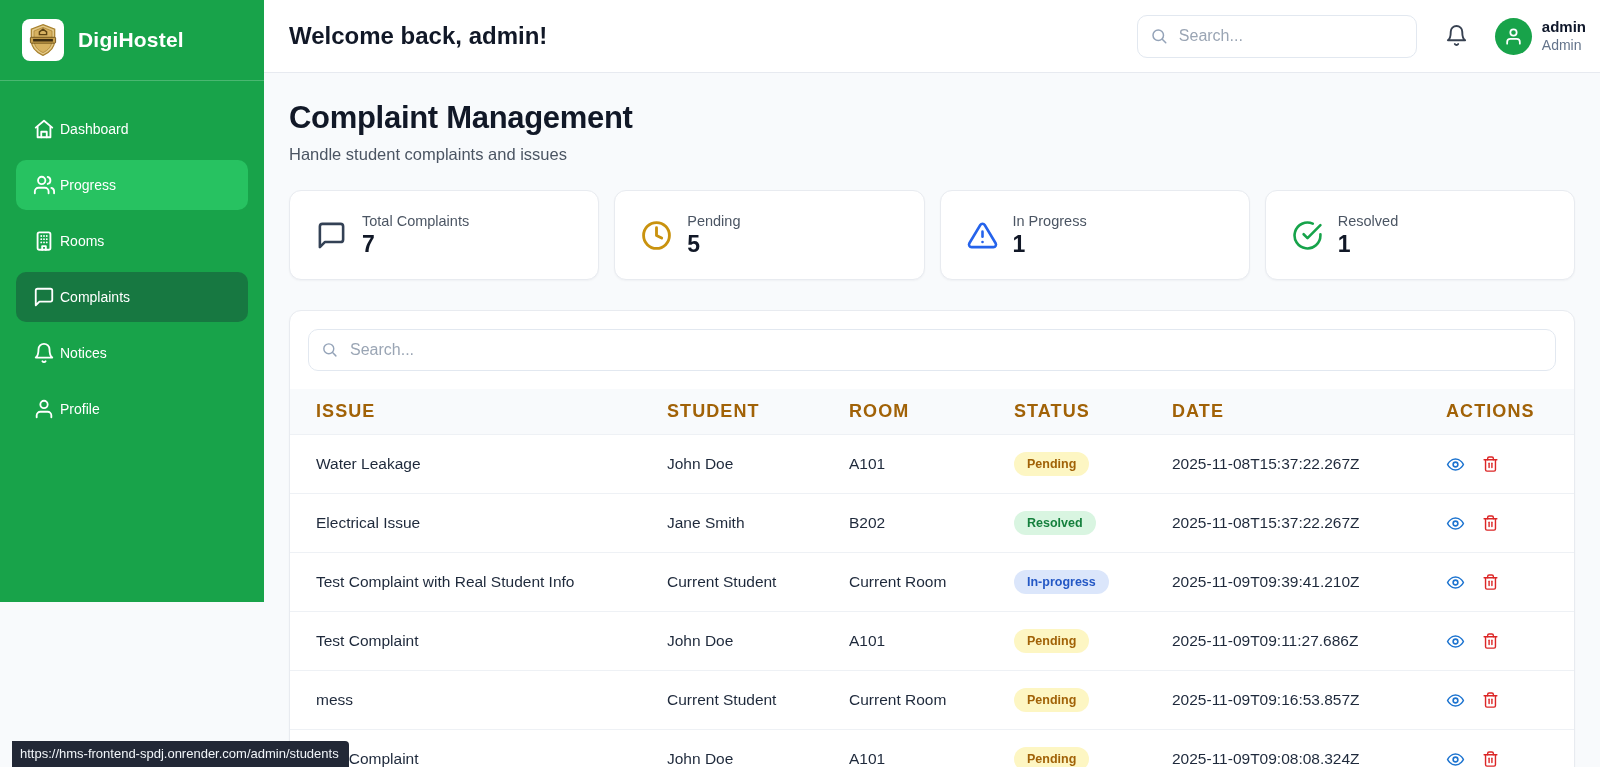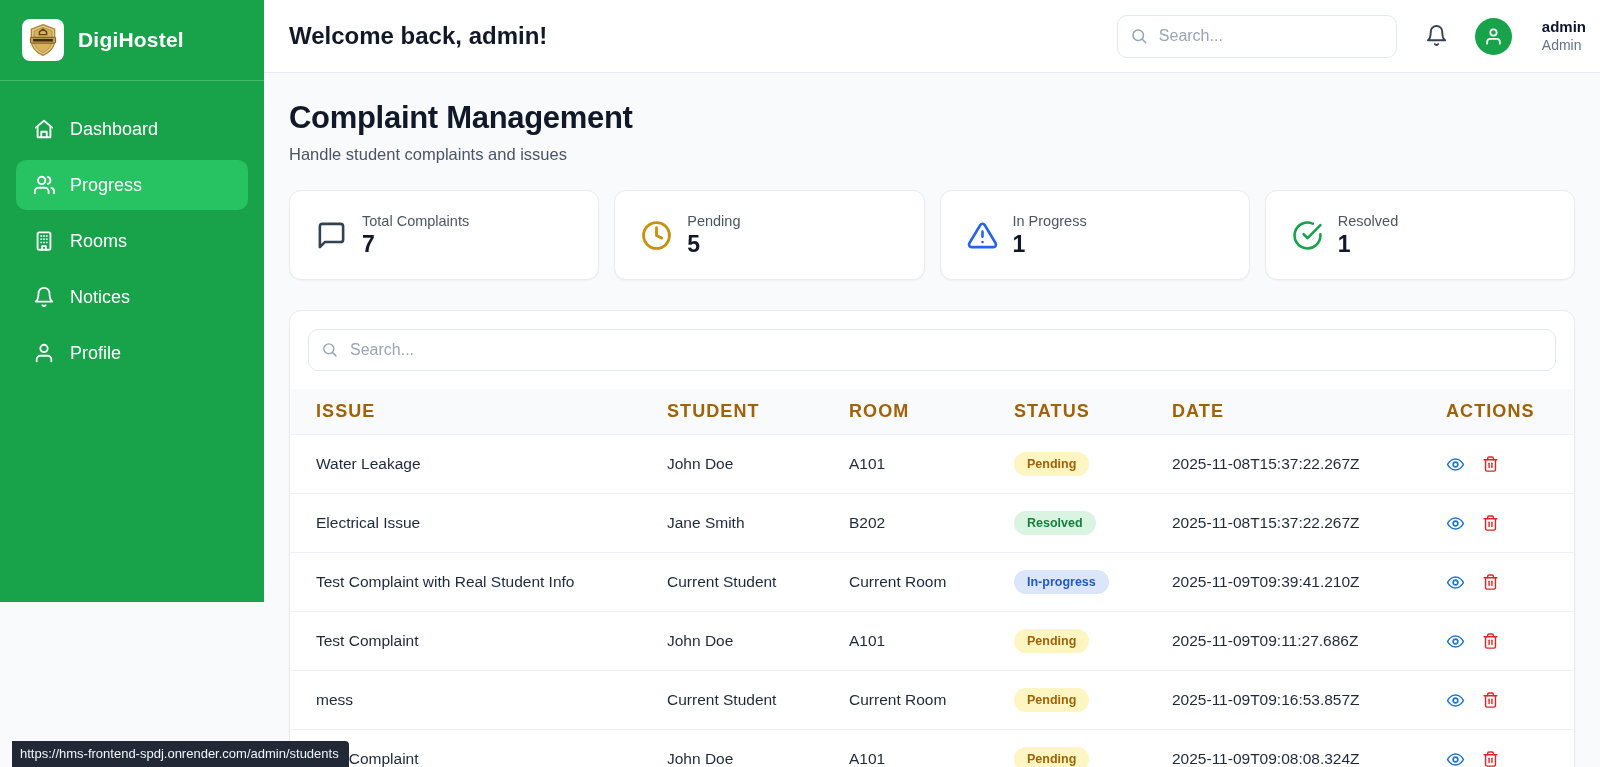--- a/index.html
+++ b/index.html
@@ -19,23 +19,23 @@
     height:81px; display:flex; align-items:center; gap:14px;
     padding:0 22px; border-bottom:1px solid rgba(255,255,255,0.22);
   }
   .logo-box {
     width:42px; height:42px; background:#ffffff; border-radius:8px;
     display:flex; align-items:center; justify-content:center; overflow:hidden;
   }
   .brand-name { color:#ffffff; font-size:21px; font-weight:700; letter-spacing:0.2px; }
   .nav { padding:20px 0 0 0; display:flex; flex-direction:column; }
   .nav-item {
-    display:flex; align-items:center; gap:15px;
+    display:flex; align-items:center; gap:5px;
     margin:3px 16px; padding:14px 17px; border-radius:10px;
-    color:#ffffff; font-size:18px; cursor:pointer;
+    color:#ffffff; font-size:14px; cursor:pointer;
   }
   .nav-item.hovered { background:#27c261; }
   .nav-item.active  { background:#177841; }
   .nav-item svg { width:22px; height:22px; stroke:#ffffff; }
 
   
   .rightcol { flex:1; display:flex; flex-direction:column; height:767px; }
 
   
   .topbar {
@@ -56,21 +56,21 @@
     font-family:inherit; background:#ffffff;
   }
   .search-input::placeholder { color:#9aa5b4; }
   .bell-btn { width:24px; height:24px; margin-right:26px; cursor:pointer; }
   .bell-btn svg { width:23px; height:23px; stroke:#374151; }
   .avatar {
     width:37px; height:37px; border-radius:50%; background:#18a34a;
     display:flex; align-items:center; justify-content:center; margin-right:10px;
   }
   .avatar svg { width:19px; height:19px; stroke:#ffffff; }
-  .user-meta { line-height:1.25;margin-left:20px; }
+  .user-meta { line-height:1.25; }
   .user-name { font-size:15px; font-weight:700; color:#0f172a; }
   .user-role { font-size:14px; color:#64748b; }
 
   
   .main { flex:1; background:#f8fafc; padding:27px 25px 0 25px; overflow:hidden; }
   .page-title { font-size:31px; font-weight:800; color:#111827; letter-spacing:-0.3px; }
   .page-subtitle { font-size:16.5px; color:#4b5563; margin-top:9px; }
 
   .stats-row { display:flex; gap:15px; margin-top:26px;border-radius:18px; }
   .stat-card {
@@ -155,20 +155,26 @@
         </svg>
       <span>Progress</span>
     </div>
     <div class="nav-item">
       <svg viewBox="0 0 24 24" fill="none" stroke-width="2" stroke-linecap="round" stroke-linejoin="round">
           <rect x="5" y="2.5" width="14" height="19" rx="2"></rect>
           <path d="M9 6.5h.01M12 6.5h.01M15 6.5h.01M9 10h.01M12 10h.01M15 10h.01M9 13.5h.01M12 13.5h.01M15 13.5h.01"></path>
           <path d="M10 21.5v-4h4v4"></path>
         </svg>
       <span>Rooms</span>
+    </div>
+    <div class="nav-item active">
+      <svg viewBox="0 0 24 24" fill="none" stroke-width="2" stroke-linecap="round" stroke-linejoin="round">
+          <path d="M21 15a2 2 0 0 1-2 2H7l-4 4V5a2 2 0 0 1 2-2h14a2 2 0 0 1 2 2z"></path>
+        </svg>
+      <span>Complaints</span>
     </div>
     <div class="nav-item">
       <svg viewBox="0 0 24 24" fill="none" stroke-width="2" stroke-linecap="round" stroke-linejoin="round">
           <path d="M18 8A6 6 0 0 0 6 8c0 7-3 9-3 9h18s-3-2-3-9"></path>
           <path d="M13.73 21a2 2 0 0 1-3.46 0"></path>
         </svg>
       <span>Notices</span>
     </div>
     <div class="nav-item">
       <svg viewBox="0 0 24 24" fill="none" stroke-width="2" stroke-linecap="round" stroke-linejoin="round">

